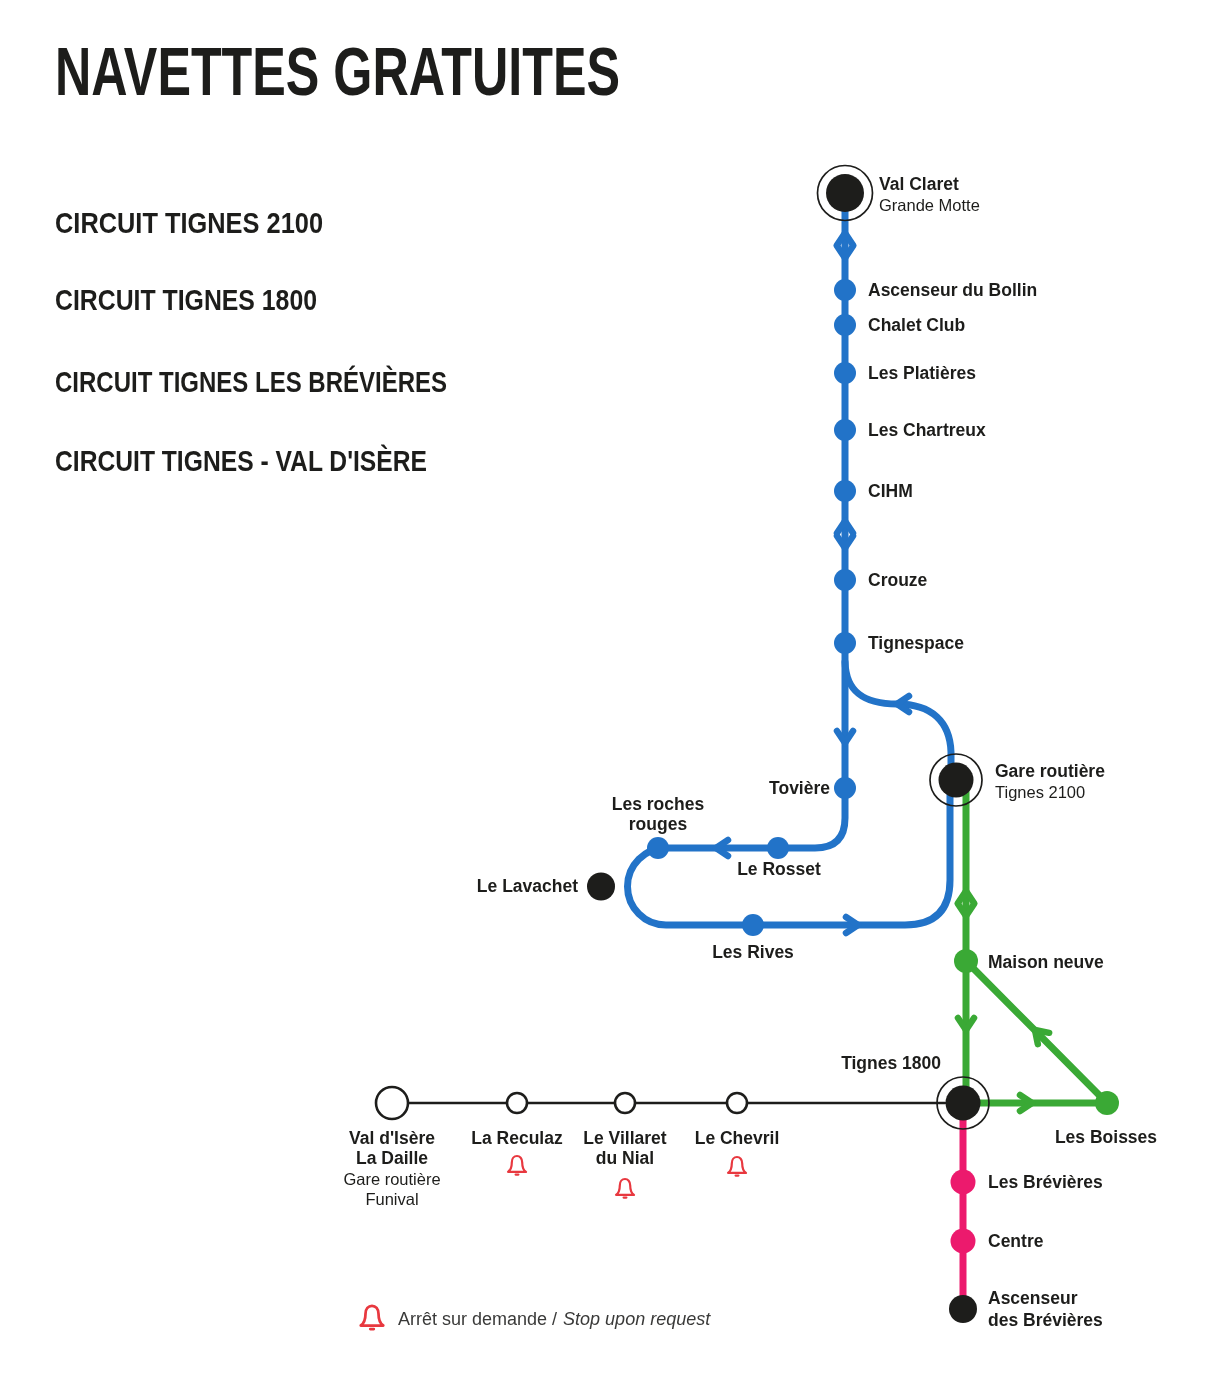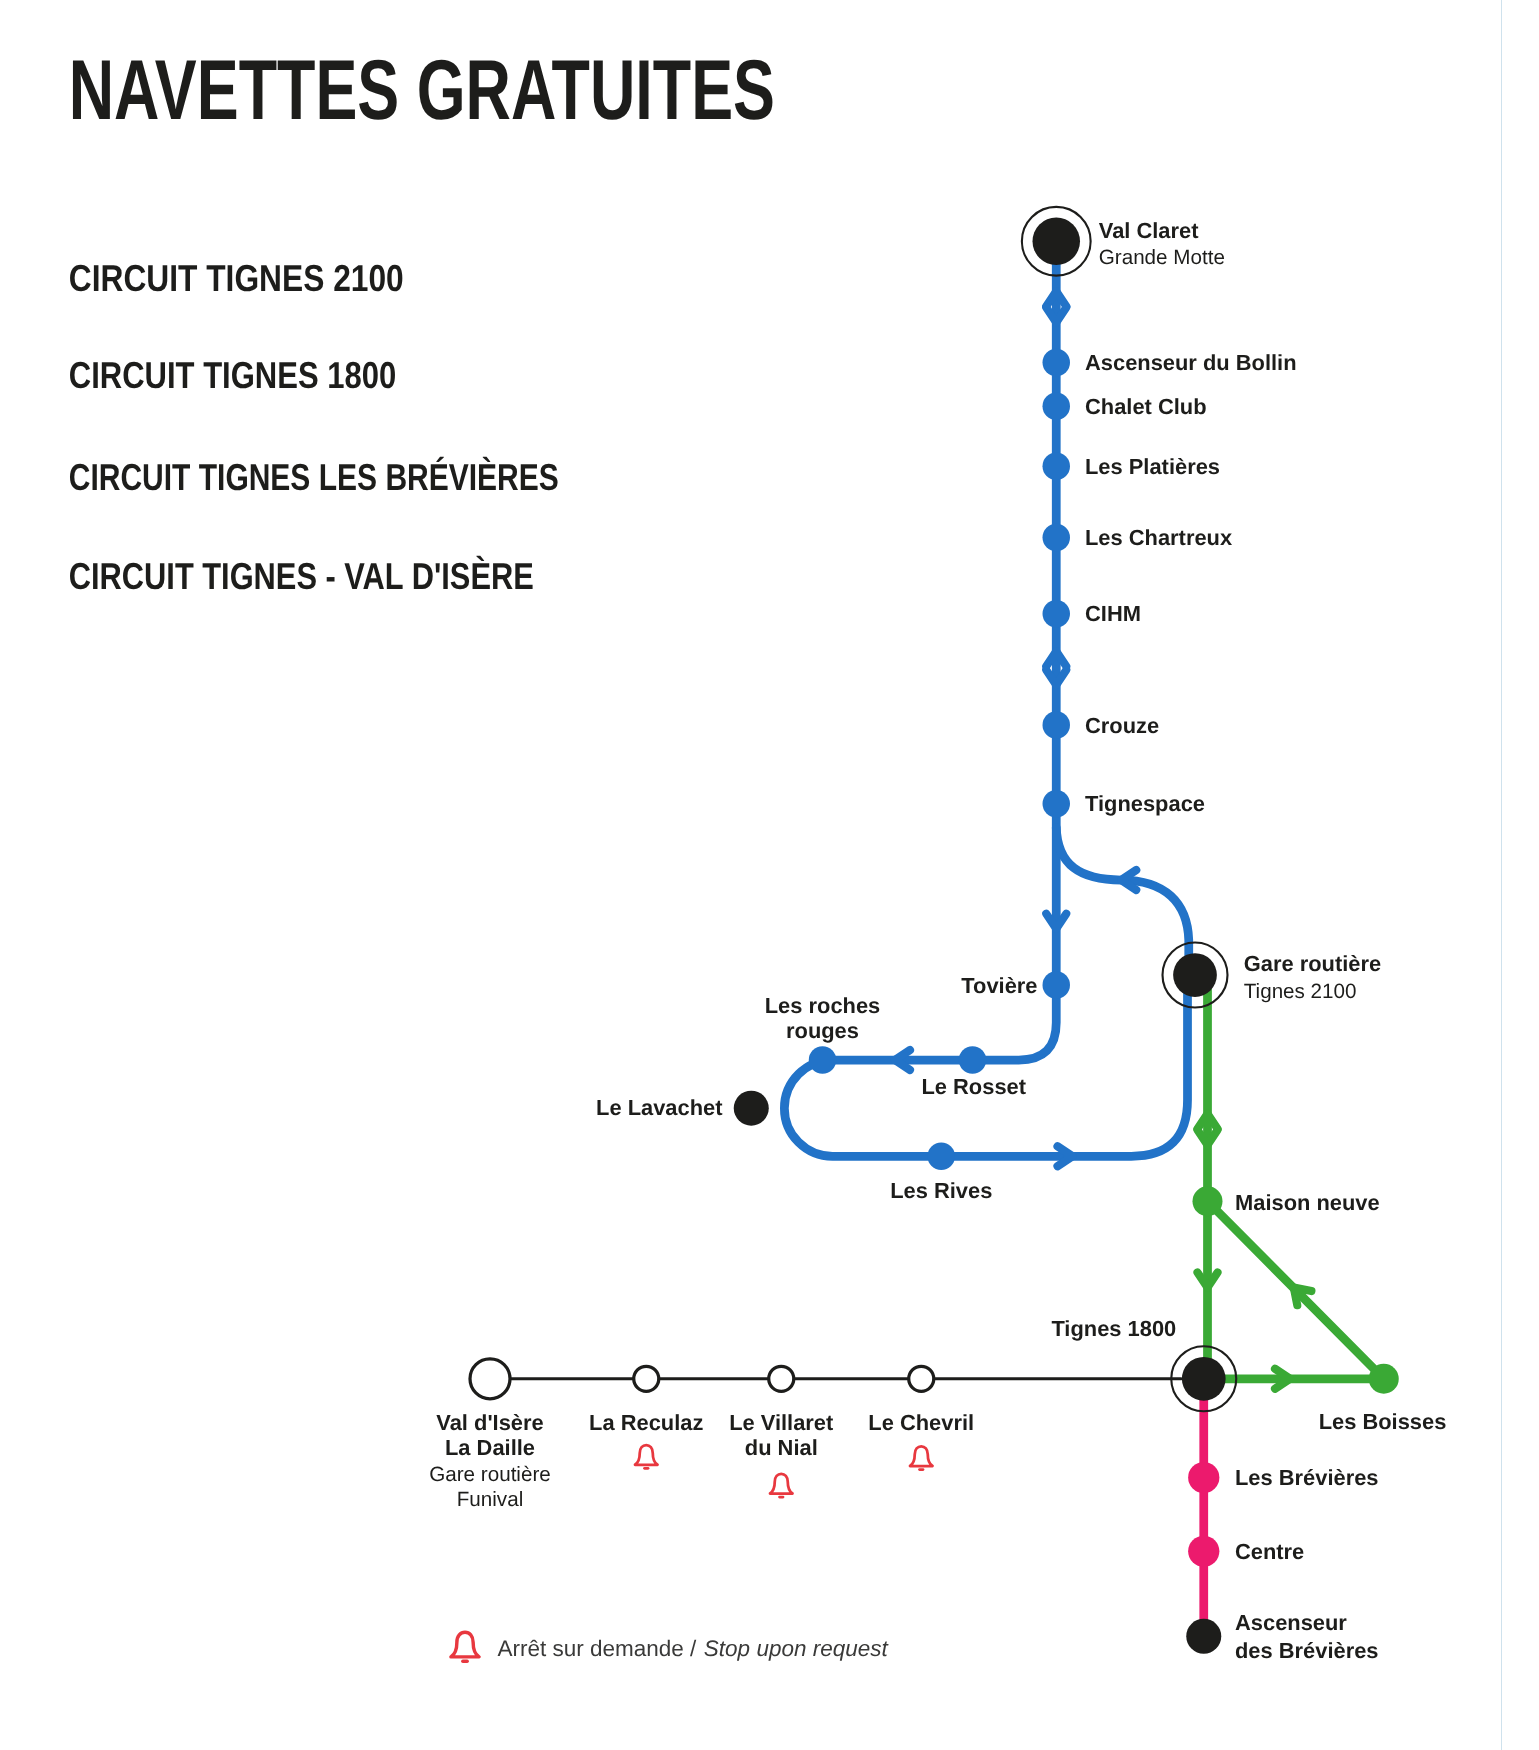--- a/index.html
+++ b/index.html
@@ -1,16 +1,16 @@
 <!DOCTYPE html>
 <html><head>
 <meta charset="utf-8">
 <style>
   html,body{margin:0;padding:0;background:#ffffff;}
-  .page{position:relative;width:1201px;height:1400px;background:#0369a1;overflow:hidden;}
+  .page{position:relative;width:1201px;height:1400px;background:#7dd3fc;overflow:hidden;}
   svg{display:block;}
   text{font-family:"Liberation Sans", sans-serif;fill:#1d1d1b;}
   .title-text{font-weight:bold;}
   .legend-text{font-weight:bold;}
   .stop-name{font-size:17.5px;font-weight:bold;}
   .stop-sub{font-size:16.5px;font-weight:normal;}
   .footer-text{font-size:18px;fill:#3a3a39;}
   .rt{fill:none;stroke-linecap:round;stroke-linejoin:round;}
   .rt-blue{stroke:#2273c8;stroke-width:7;}
   .rt-green{stroke:#3aa935;stroke-width:7;}

